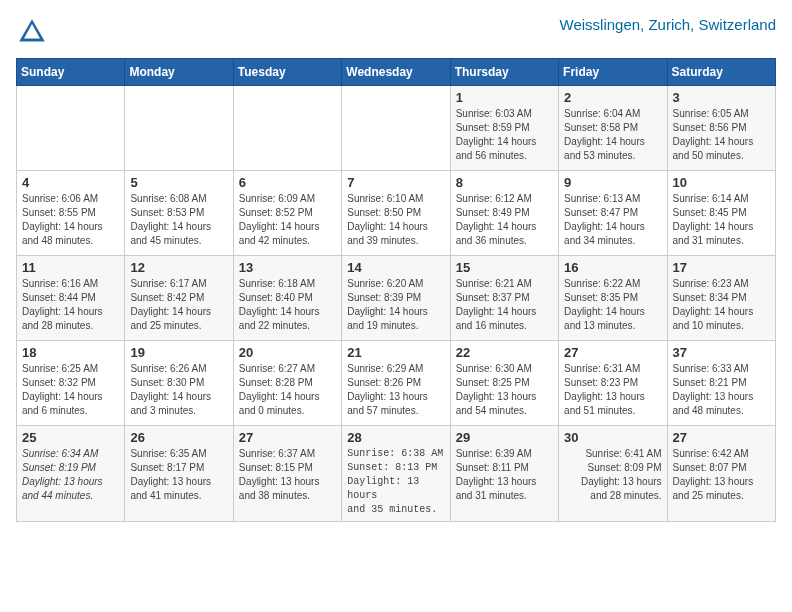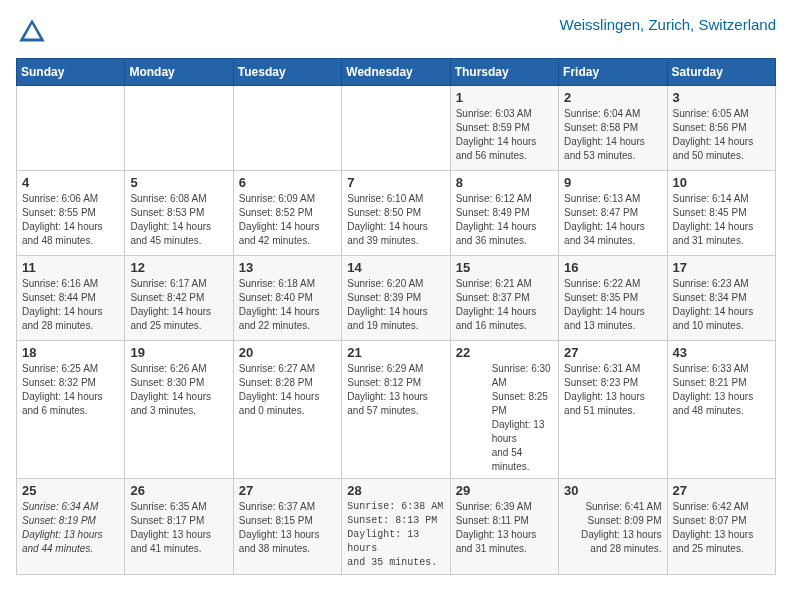--- a/index.html
+++ b/index.html
@@ -268,40 +268,40 @@
         <td>
           <div class="day-number">20</div>
           <div class="day-info" style="white-space: pre-line;">Sunrise: 6:27 AM
 Sunset: 8:28 PM
 Daylight: 14 hours
 and 0 minutes.</div>
         </td>
         <td>
           <div class="day-number">21</div>
           <div class="day-info" style="white-space: pre-line;">Sunrise: 6:29 AM
-Sunset: 8:12 PM
+Sunset: 8:26 PM
 Daylight: 13 hours
 and 57 minutes.</div>
         </td>
         <td>
           <div class="day-number">22</div>
-          <div class="day-info" style="white-space: pre-line; margin-left: 36px;">Sunrise: 6:30 AM
+          <div class="day-info" style="white-space: pre-line;">Sunrise: 6:30 AM
 Sunset: 8:25 PM
 Daylight: 13 hours
 and 54 minutes.</div>
         </td>
         <td>
           <div class="day-number">27</div>
           <div class="day-info" style="white-space: pre-line;">Sunrise: 6:31 AM
 Sunset: 8:23 PM
 Daylight: 13 hours
 and 51 minutes.</div>
         </td>
         <td>
-          <div class="day-number">43</div>
+          <div class="day-number">37</div>
           <div class="day-info" style="white-space: pre-line;">Sunrise: 6:33 AM
 Sunset: 8:21 PM
 Daylight: 13 hours
 and 48 minutes.</div>
         </td>
       </tr>
       <tr>
         <td>
           <div class="day-number">25</div>
           <div class="day-info" style="white-space: pre-line; font-style: italic;">Sunrise: 6:34 AM

